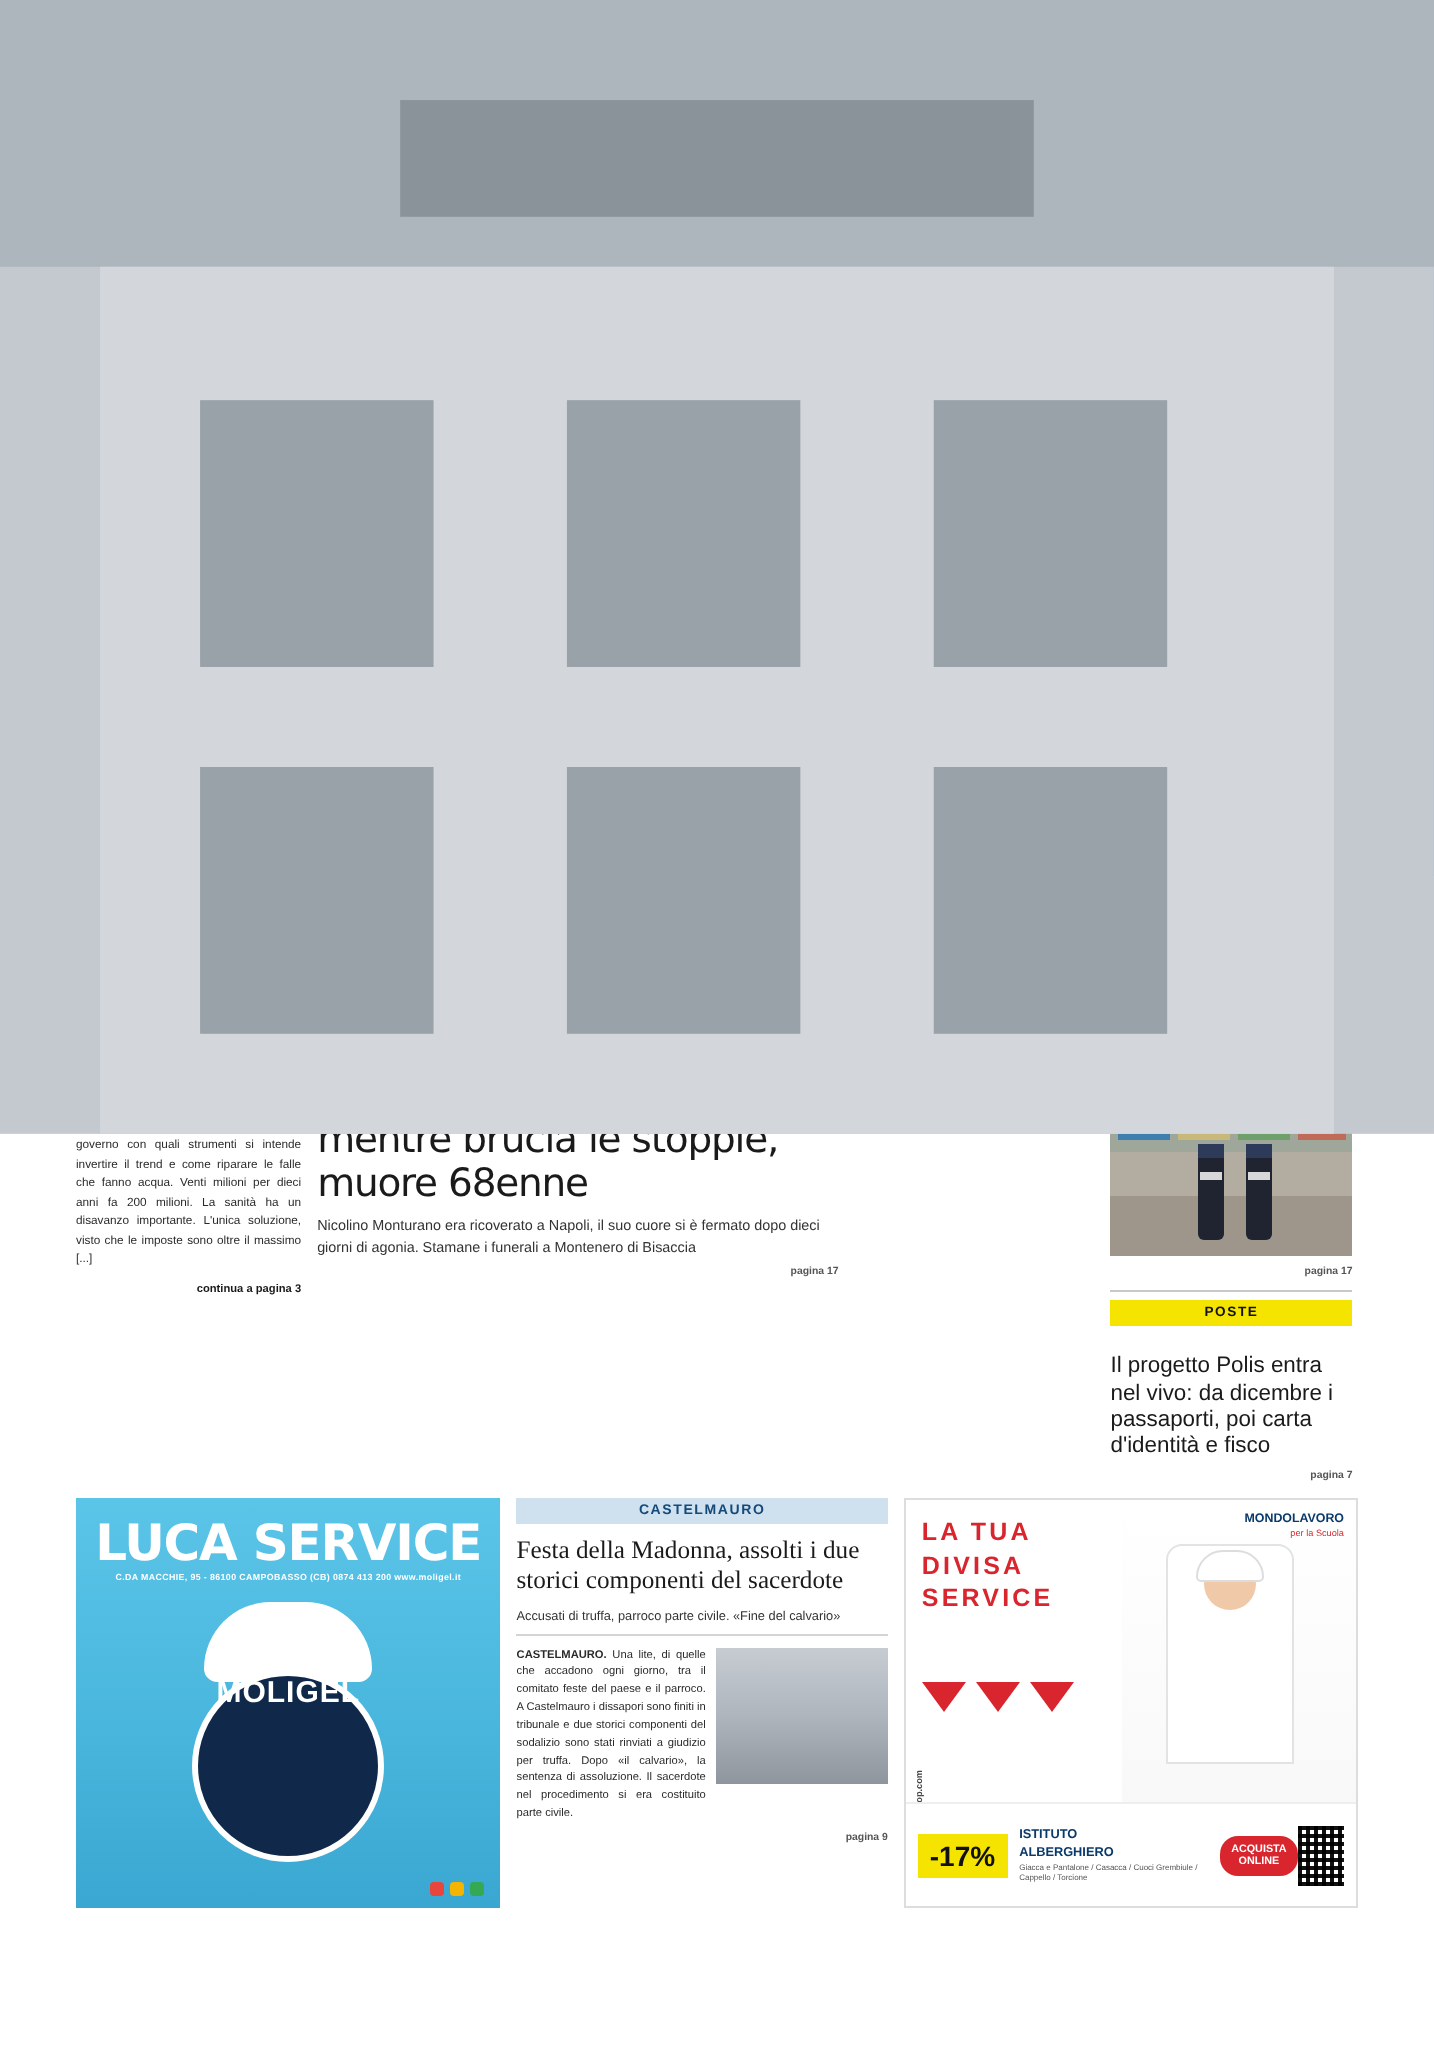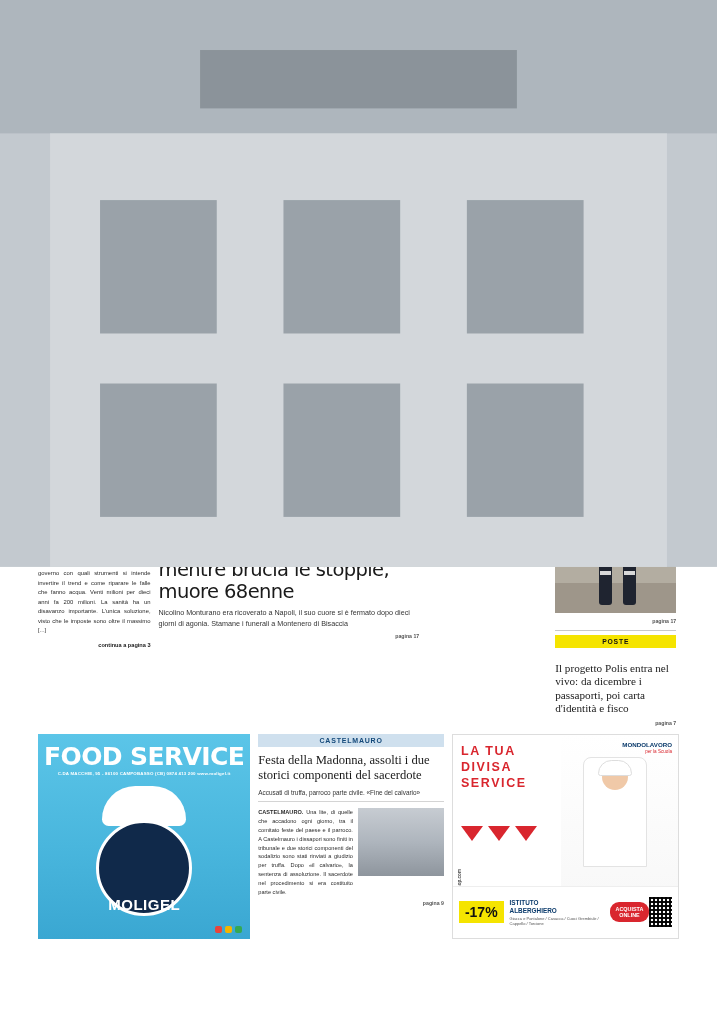--- a/index.html
+++ b/index.html
@@ -136,21 +136,21 @@
   .rc { width: 121px; }
   .sec-tag {
     background: #cfe0ee; color: #14497a; font-size: 7px; font-weight: 700;
     letter-spacing: 0.8px; text-align: center; padding: 3px 0;
   }
   .rc-title-sans {
     font-family: "DejaVu Sans", sans-serif; font-size: 13.4px; line-height: 1.17;
     color: #1a1a1a; margin-top: 6px; letter-spacing: -0.3px;
   }
   .rc-title-serif {
-    font-family: Liberation Serif, serif; font-size: 13px; line-height: 1.18;
+    font-family: Liberation Sans, sans-serif; font-size: 13px; line-height: 1.18;
     color: #1a1a1a; margin-top: 14px;
   }
   .rc-body { font-size: 5.8px; line-height: 1.6; text-align: justify; margin-top: 6px; color: #2b2b2b; }
   .rc-pag { font-size: 5.2px; font-weight: 700; text-align: right; margin-top: 5px; color: #555; }
   .photo-coast { width: 100%; height: 74px; background: linear-gradient(160deg,#6b8a5c 0%,#7e9a63 38%,#9fbfd4 62%,#5e93bb 100%); margin-top: 6px; }
 
   .dentro-bar {
     background: #8b8b8b; color: #fff; display: flex; align-items: center;
     justify-content: space-between; padding: 3px 5px; margin-top: 8px;
   }
@@ -169,21 +169,21 @@
   .bottom { display: flex; gap: 8px; margin-top: 8px; }
   .ad-food {
     width: 215px; height: 205px; position: relative; overflow: hidden;
     background: linear-gradient(180deg,#5bc5e8 0%,#49b6dd 55%,#3aa7d2 100%);
   }
   .ad-food-title { font-size: 25px; font-weight: 700; color: #fff; letter-spacing: -0.6px; text-align: center; padding-top: 8px; font-family: "DejaVu Sans", sans-serif; }
   .ad-food-sub { font-size: 4.4px; font-weight: 700; color: #fff; text-align: center; letter-spacing: 0.2px; }
   .chef-hat { width: 84px; height: 40px; background: #fff; border-radius: 40px 40px 8px 8px; margin: 10px auto 0; }
   .moligel-badge {
     width: 96px; height: 96px; border-radius: 50%; background: #10294a;
-    margin: -6px auto 0; display: flex; align-items: flex-end; justify-content: center;
+    margin: -6px auto 0; display: flex; align-items: flex-start; justify-content: center;
     border: 3px solid #fff;
   }
   .moligel-badge span { color: #fff; font-size: 15px; font-weight: 700; letter-spacing: 0.5px; }
   .ad-food-dots { position: absolute; bottom: 6px; right: 8px; display: flex; gap: 3px; }
   .dot { width: 7px; height: 7px; border-radius: 2px; }
 
   .castel { width: 188px; }
   .castel-title { font-family: "Liberation Serif", serif; font-size: 12.6px; line-height: 1.2; margin-top: 6px; }
   .castel-sub { font-size: 6.4px; margin-top: 6px; color: #333; border-bottom: 1px solid #d4d4d4; padding-bottom: 5px; }
   .castel-body-wrap { display: flex; gap: 5px; margin-top: 6px; }
@@ -443,21 +443,21 @@
         <div class="rc-title-serif" style="font-size:11.2px">Il progetto Polis entra nel vivo: da dicembre i passaporti, poi carta d'identità e fisco</div>
         <div class="rc-pag">pagina 7</div>
       </div>
 
     </div>
   </div>
 
   <div class="bottom">
 
     <div class="ad-food">
-      <div class="ad-food-title">FOOD SERVICE</div>
+      <div class="ad-food-title">LUCA SERVICE</div>
       <div class="ad-food-sub">C.DA MACCHIE, 95 - 86100 CAMPOBASSO (CB)  0874 413 200   www.moligel.it</div>
       <div class="chef-hat"></div>
       <div class="moligel-badge">
         <span>MOLIGEL</span>
       </div>
       <div class="ad-food-dots">
         <div class="dot" style="background:#e8453c"></div>
         <div class="dot" style="background:#f4b400"></div>
         <div class="dot" style="background:#34a853"></div>
       </div>

